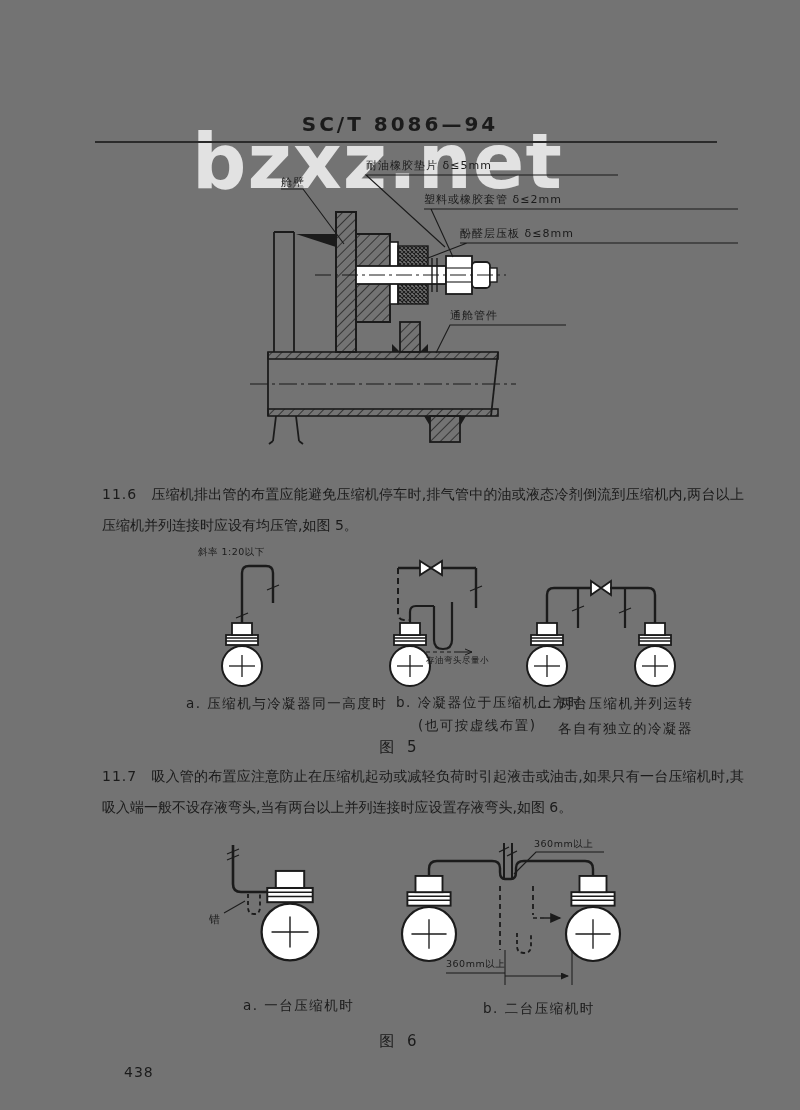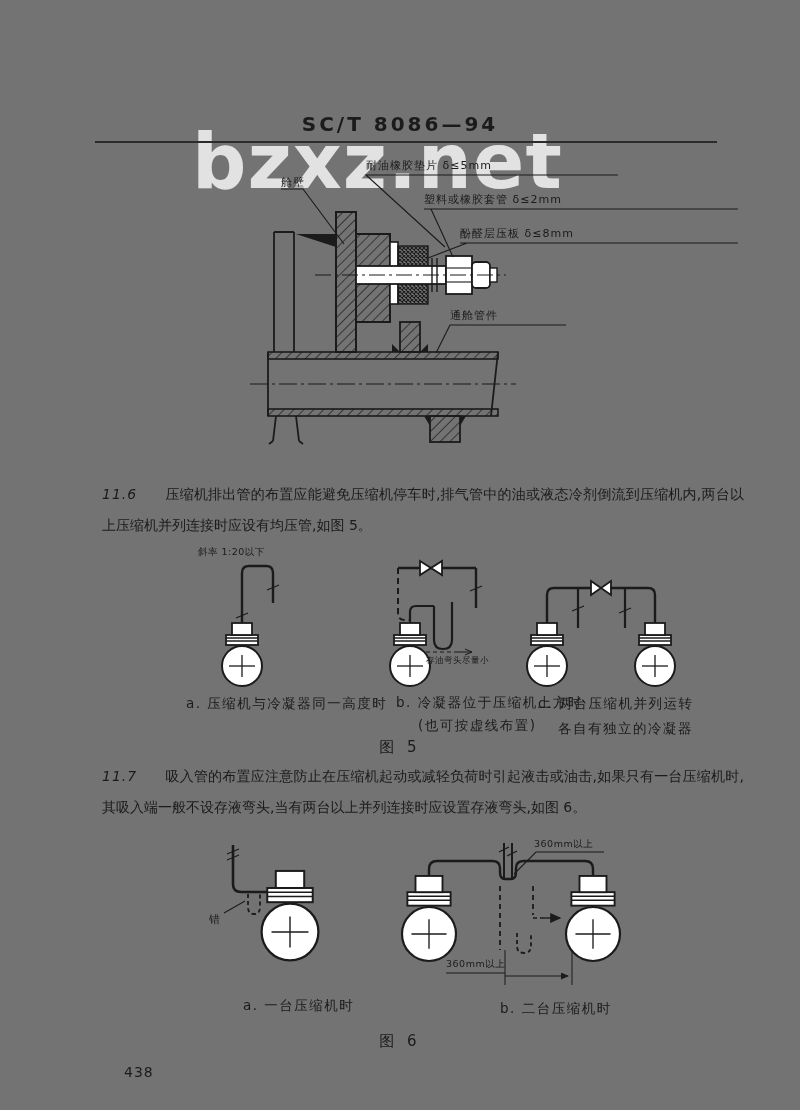--- a/index.html
+++ b/index.html
@@ -24,21 +24,21 @@
   .lbl.small{font-size:9.5px;letter-spacing:0.5px;}
   .figcap{
     position:absolute;left:0;width:100%;text-align:center;
     font-size:15px;letter-spacing:4px;z-index:4;
   }
   .subcap{position:absolute;font-size:13.5px;letter-spacing:1.5px;white-space:nowrap;z-index:4;}
   .clause{
     position:absolute;left:102px;width:642px;
     font-size:14px;line-height:31px;text-align:justify;z-index:4;
   }
-  .clause .num{display:inline-block;margin-right:28px;letter-spacing:1px;font-style:italic;}
+  .clause .num{display:inline-block;margin-right:14px;letter-spacing:1px;}
   .pageno{position:absolute;left:124px;top:1064px;font-size:14px;letter-spacing:1px;z-index:4;}
 </style>
 </head>
 <body>
 
 <div class="page">
 
   <div class="abs hdr">SC/T 8086—94</div>
   <div class="abs rule"></div>
   <div class="abs watermark">bzxz.net</div>
@@ -198,18 +198,18 @@
       <path d="M505,976 H568" stroke-width="1" marker-end="url(#arr6)"></path>
       <use href="#comp6" transform="translate(429,934) scale(1.35)"></use>
       <use href="#comp6" transform="translate(593,934) scale(1.35)"></use>
     </g>
   </svg>
 
   <div class="lbl" style="left:209px;top:912px;">错</div>
   <div class="lbl small" style="left:534px;top:838px;">360mm以上</div>
   <div class="lbl small" style="left:446px;top:958px;">360mm以上</div>
   <div class="subcap" style="left:243px;top:997px;">a. 一台压缩机时</div>
-  <div class="subcap" style="left:500px;top:1000px;">b. 二台压缩机时</div>
+  <div class="subcap" style="left:483px;top:1000px;">b. 二台压缩机时</div>
   <div class="figcap" style="top:1032px;">图 6</div>
 
   <div class="pageno">438</div>
 
 </div>
 
 </body></html>

